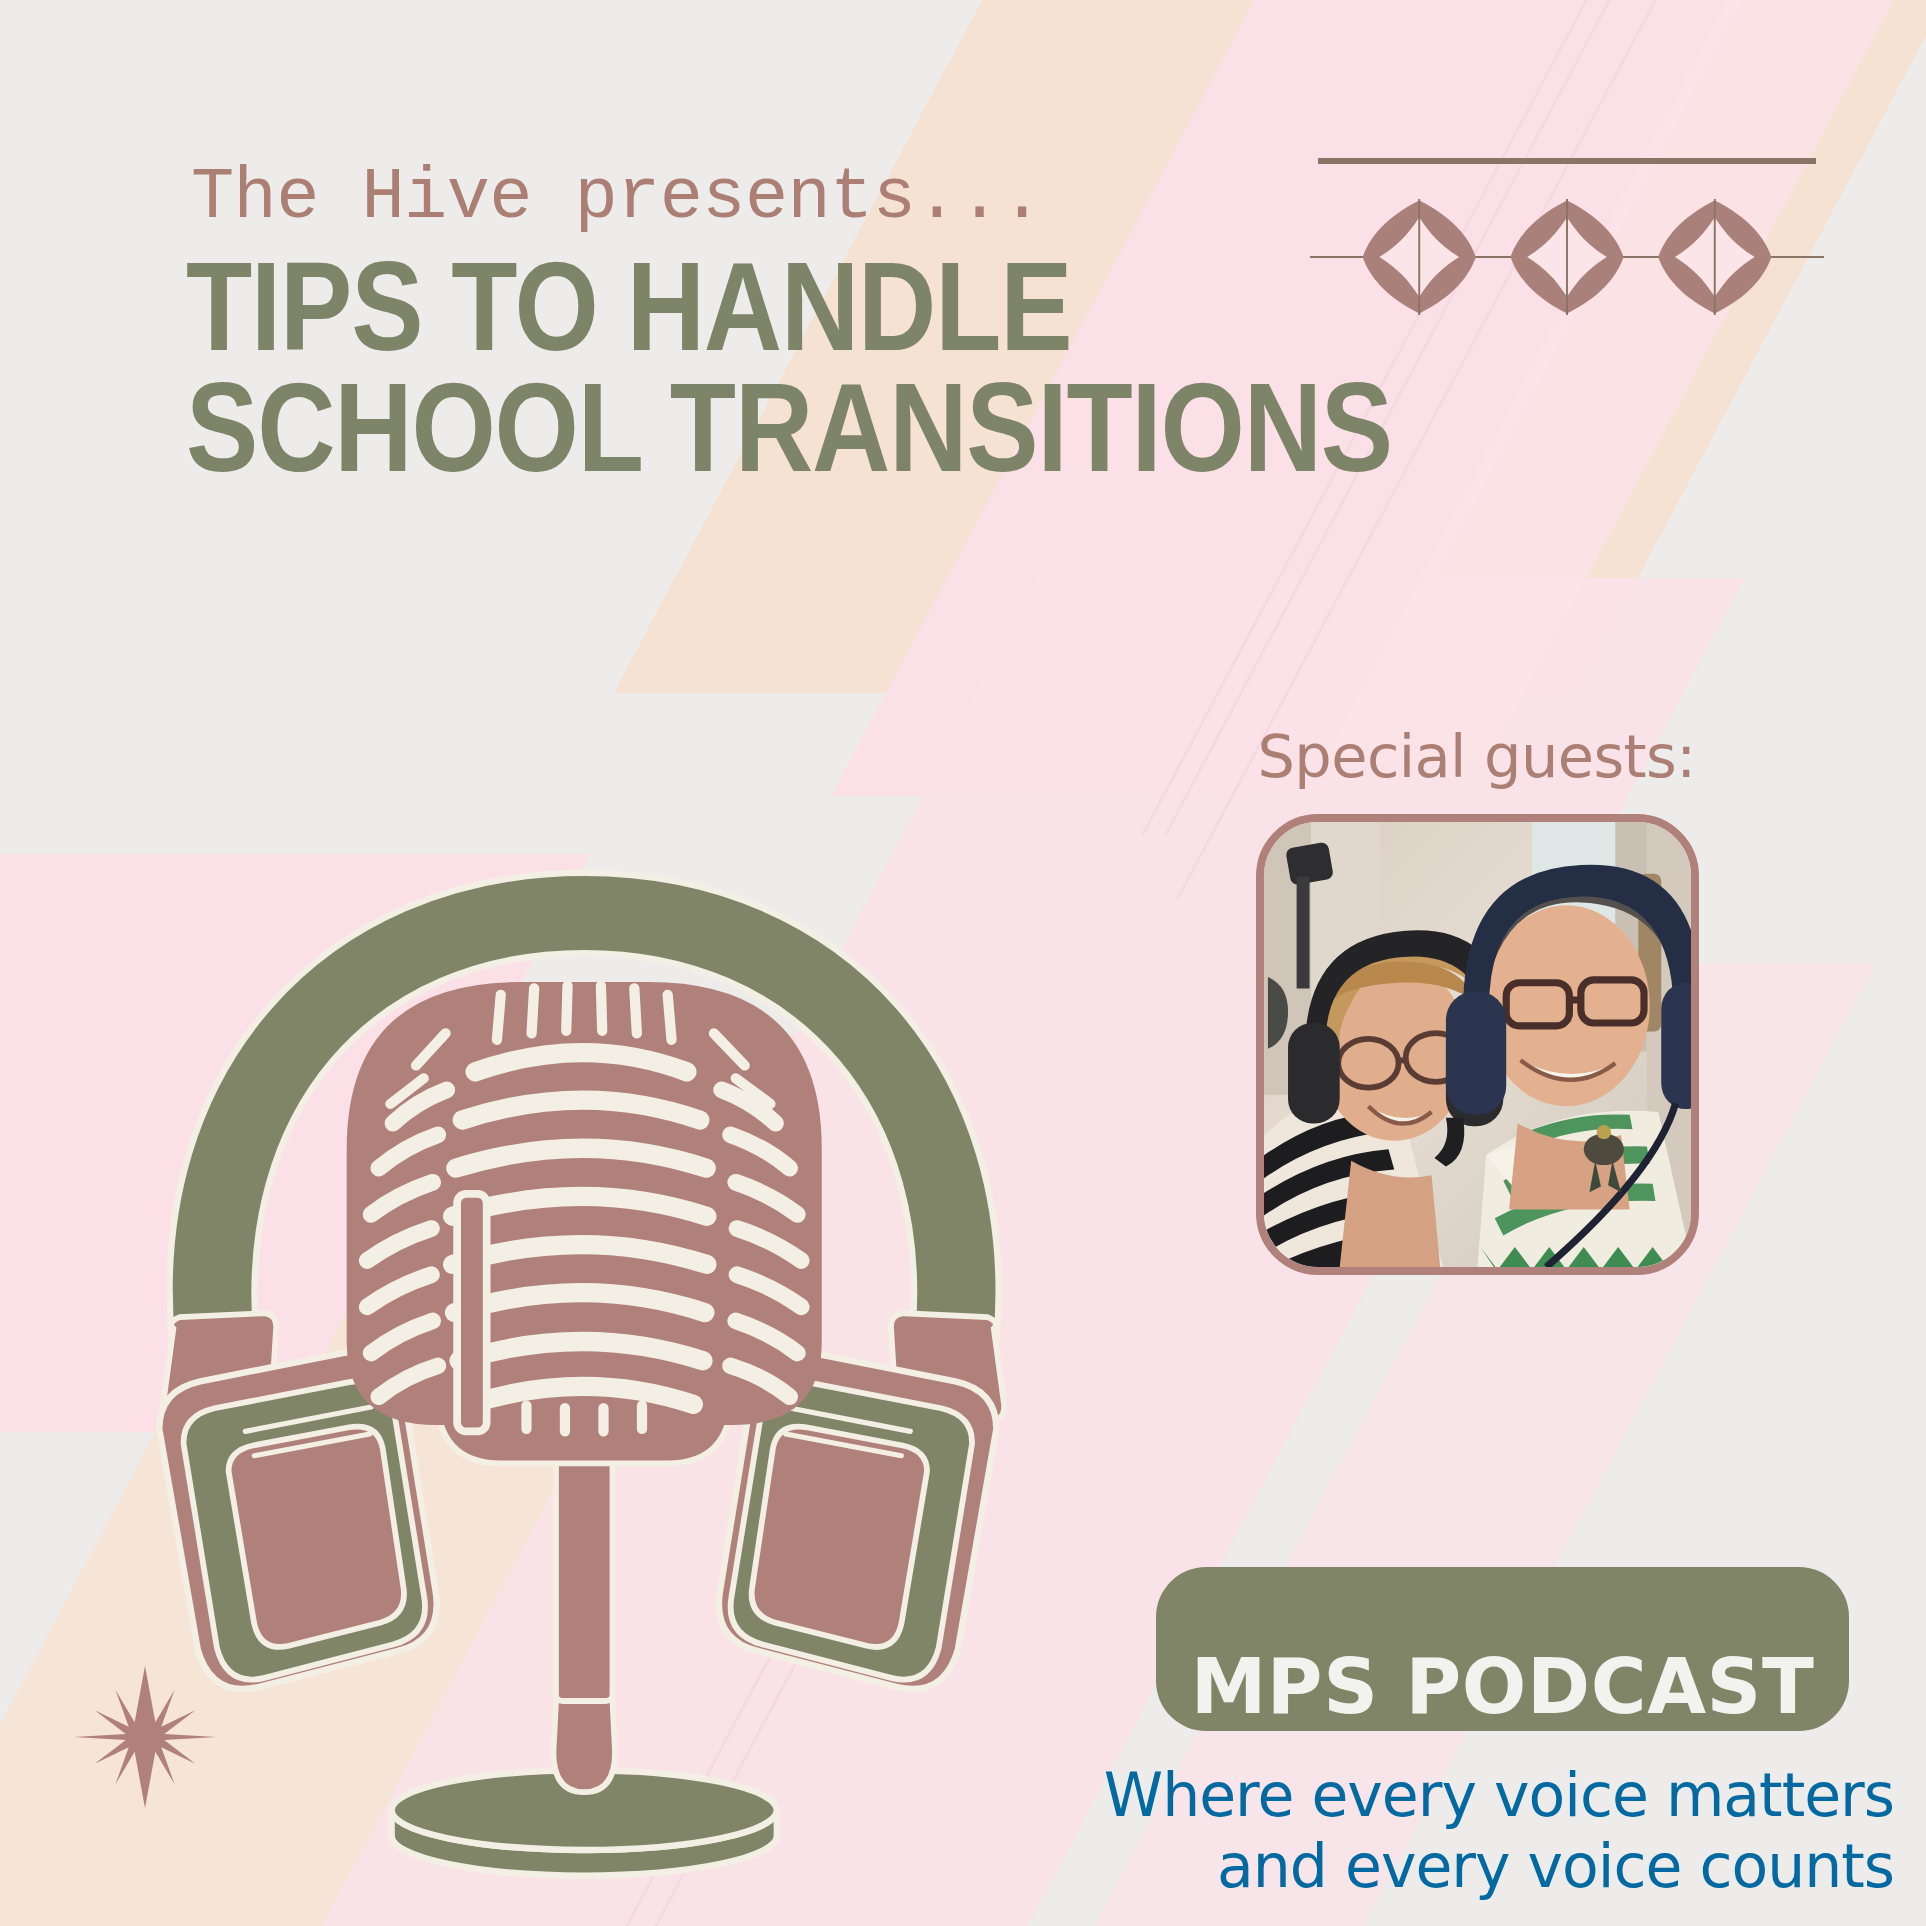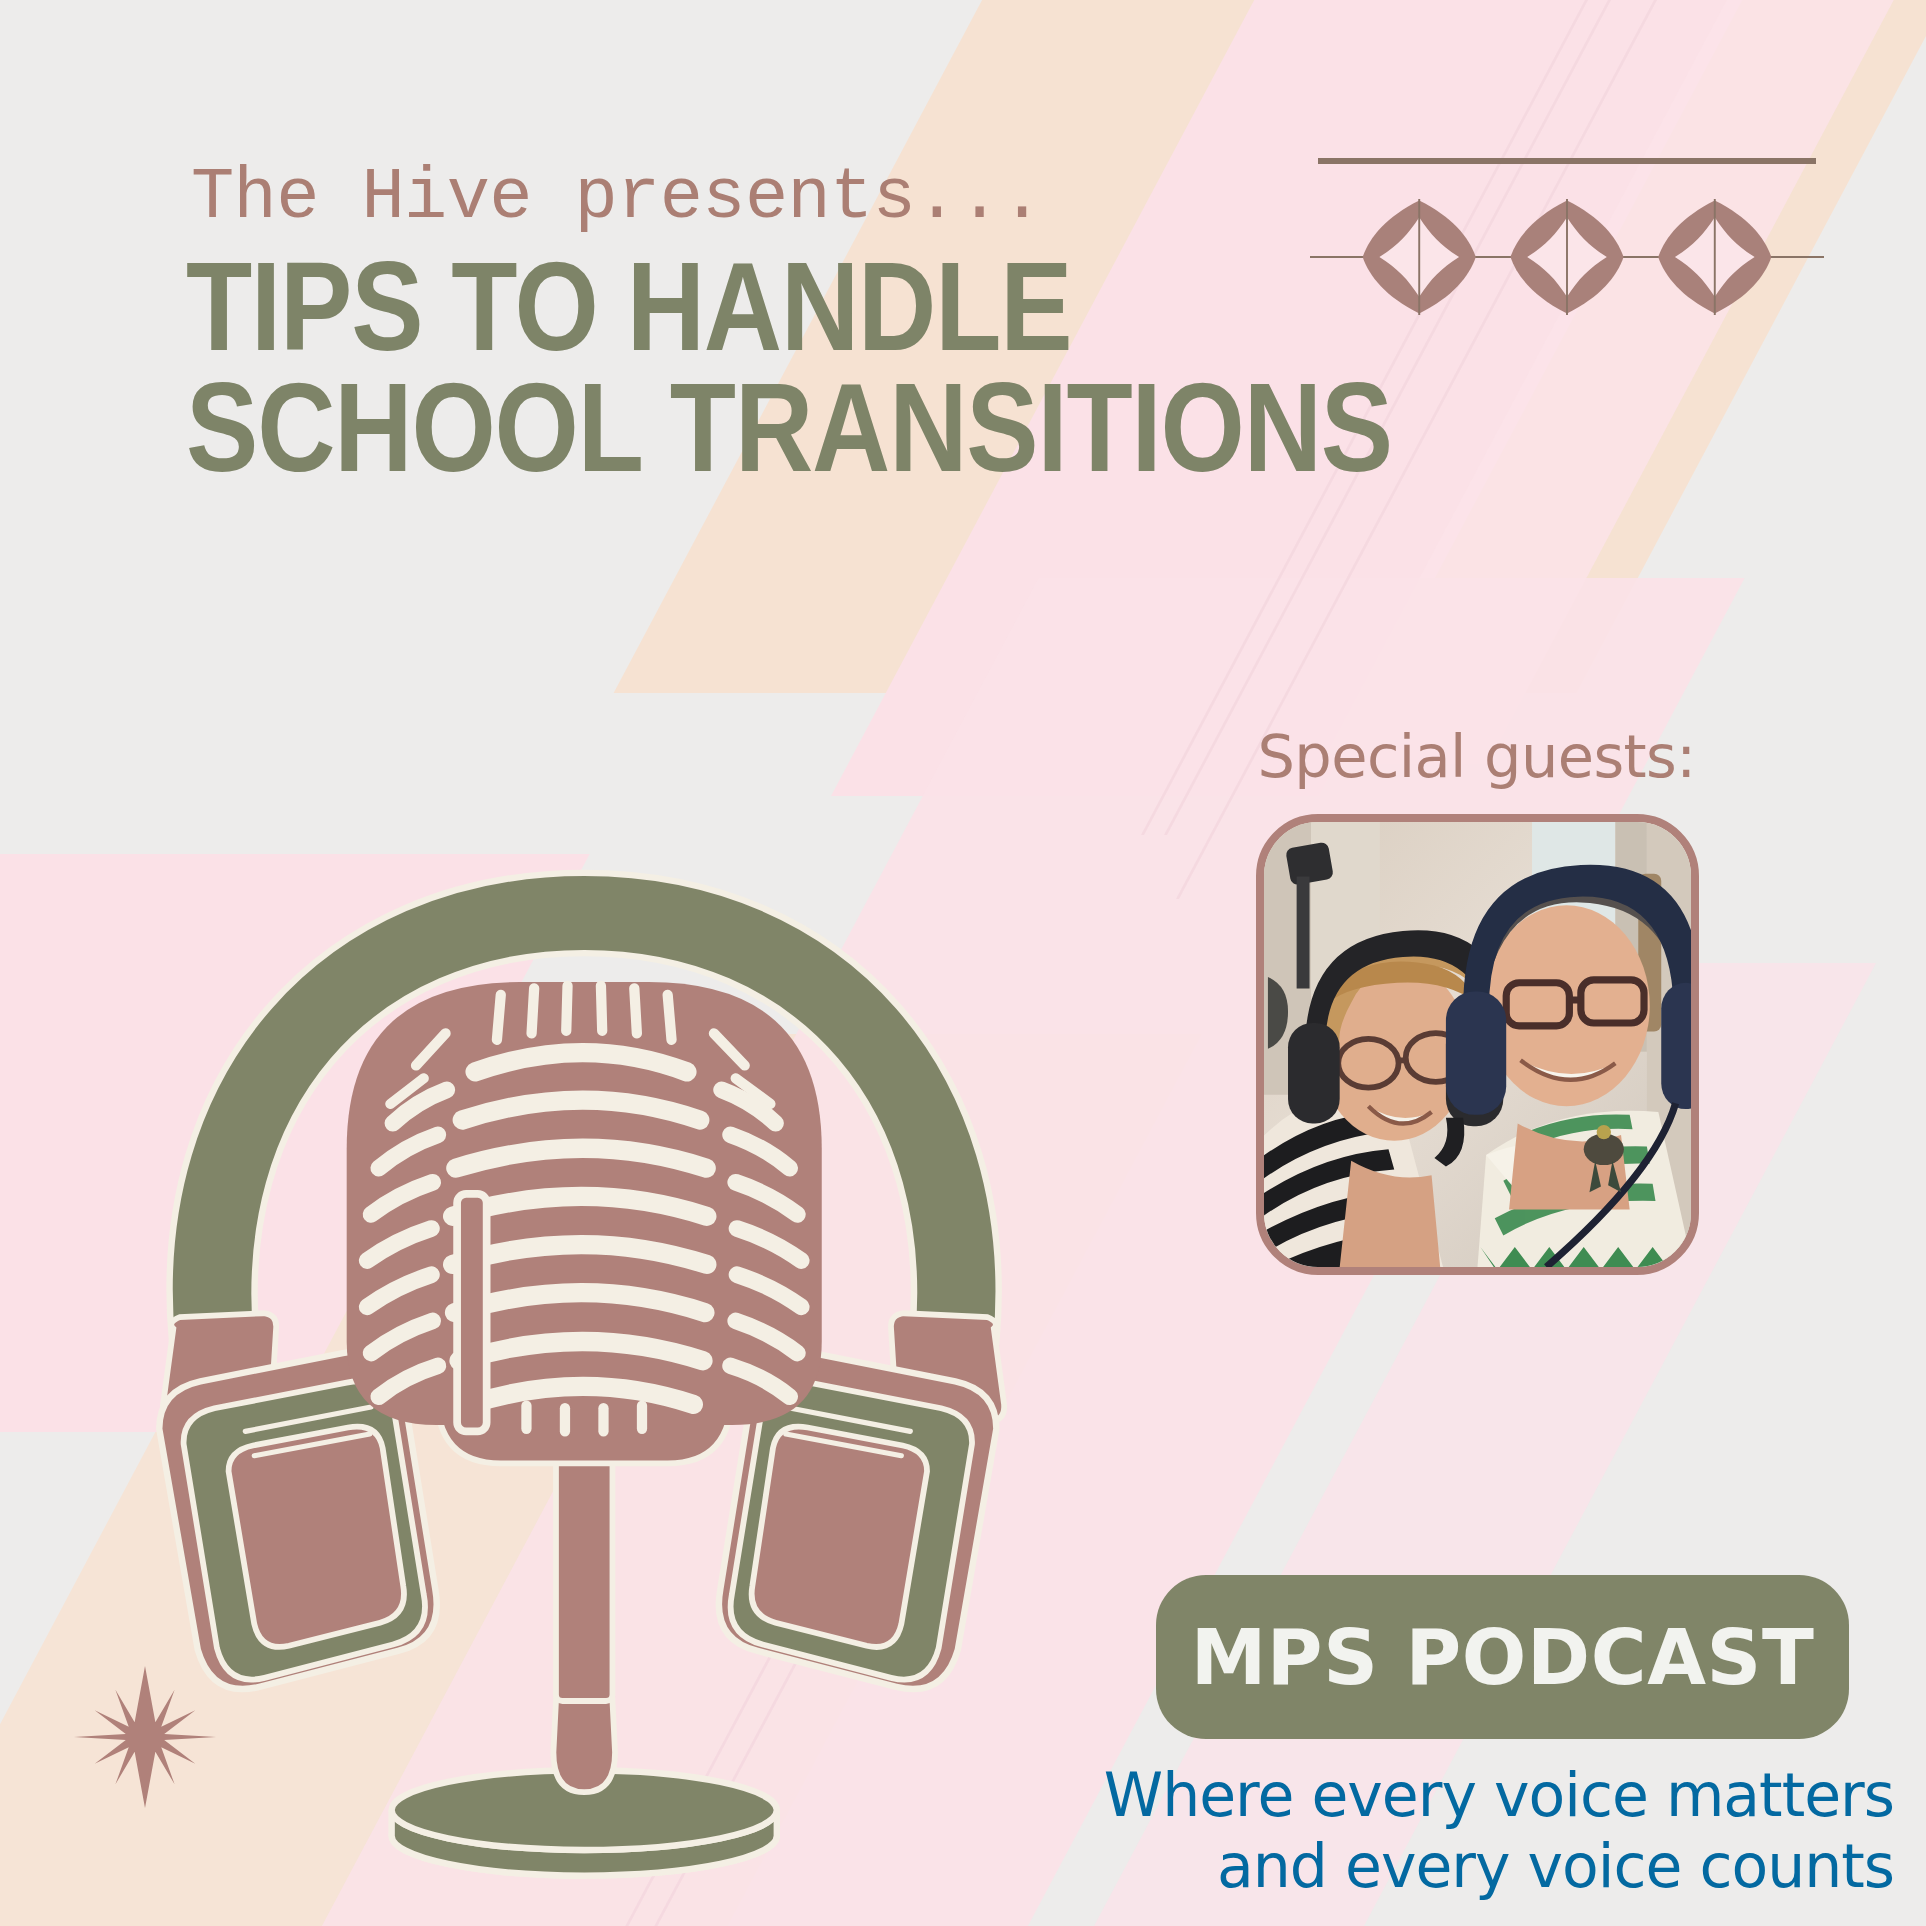--- a/index.html
+++ b/index.html
@@ -142,21 +142,21 @@
     color:#b0817a;
     letter-spacing:-0.6px;
   }
   .guest-names span{display:block;}
 
   .podcast-pill{
     position:absolute;left:1156px;top:1567px;
     width:693px;height:164px;
     background:#808568;
     border-radius:50px;
-    display:flex;align-items:center;justify-content:center;margin-top:8px;
+    display:flex;align-items:flex-end;justify-content:center;
   }
   .podcast-pill .pill-text{
     font-family:"DejaVu Sans", sans-serif;
     font-weight:700;
     font-size:76px;
     color:#f2f3ef;
     letter-spacing:0.6px;
   }
 
   .tagline{

